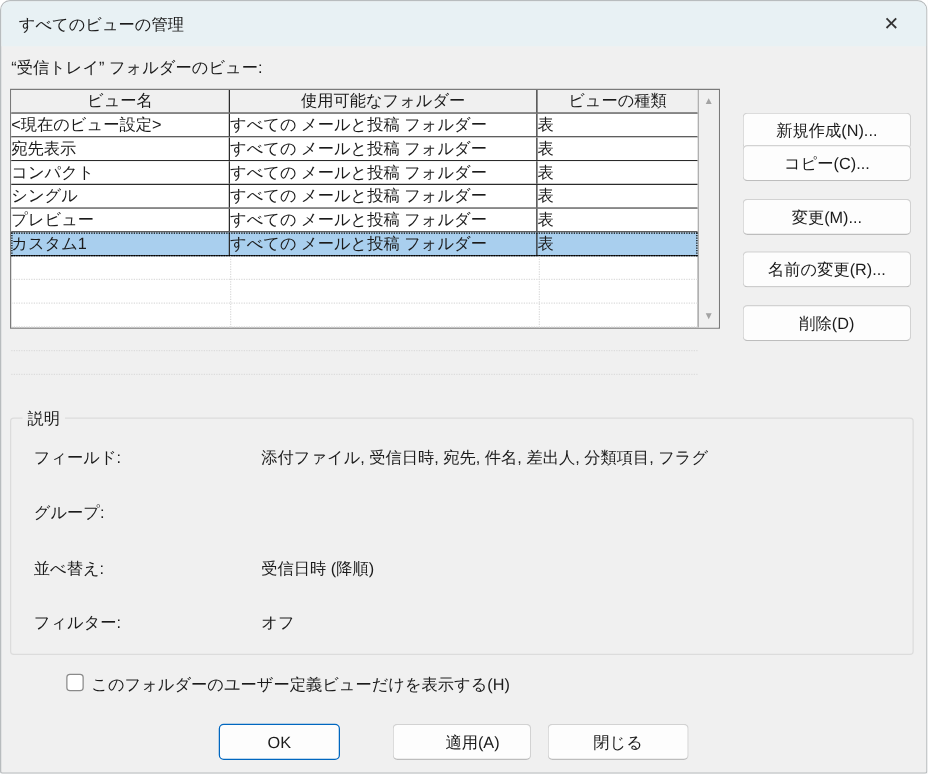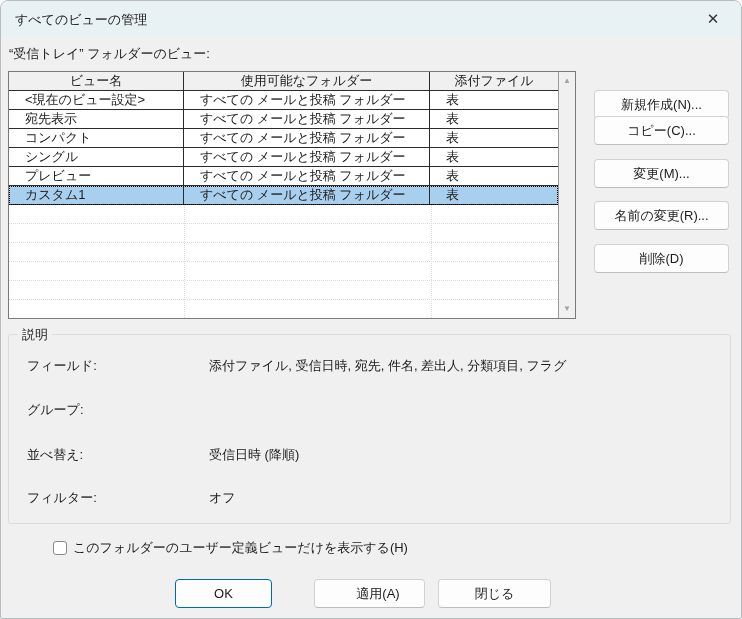--- a/index.html
+++ b/index.html
@@ -16,35 +16,35 @@
   .close-btn{
     position:absolute;right:6px;top:2px;width:44px;height:31px;
     background:transparent;border:none;font-size:15px;color:#333;
     display:flex;align-items:center;justify-content:center;cursor:default;
     font-family:"Liberation Sans",sans-serif;
   }
   
   .caption{position:absolute;left:8px;top:44px;white-space:nowrap;}
   
   .listbox{
-    position:absolute;left:7px;top:70px;width:568px;height:248px;
+    position:absolute;left:7px;top:70px;width:568px;height:192px;
     background:#ffffff;border:1px solid #7a7a7a;display:flex;
   }
   .table{position:relative;width:549px;flex:0 0 549px;}
   .thead{display:flex;height:19px;background:#f0f0f0;border-bottom:1px solid #2b2b2b;}
   .th{
     display:flex;align-items:center;justify-content:center;
     border-right:1px solid #2b2b2b;height:100%;overflow:hidden;white-space:nowrap;
   }
   .c1{width:175px;flex:0 0 175px;}
   .c2{width:246px;flex:0 0 246px;}
   .c3{width:128px;flex:1;}
   .tr{display:flex;height:19px;background:#ffffff;border-bottom:1px solid #2b2b2b;}
   .td{
-    display:flex;align-items:center;padding-left:16px;
+    display:flex;align-items:center;padding-left:0;
     border-right:1px solid #2b2b2b;height:100%;overflow:hidden;white-space:nowrap;
   }
   .td.c3,.th.c3{border-right:none;}
   .tr.selected{background:#a9cfee;outline:1px dotted #000;outline-offset:-1px;}
   .tr.selected .td{border-right-color:#2b2b2b;}
   
   .ghost-row{height:19px;border-bottom:1px dotted #dcdcdc;}
   .ghost-v{position:absolute;top:133px;bottom:0;width:0;border-left:1px dotted #dcdcdc;}
   .ghost-v.v1{left:175px;}
   .ghost-v.v2{left:422px;}
@@ -67,21 +67,21 @@
     position:absolute;left:7px;top:333px;width:723px;height:190px;
     border:1px solid #dcdcdc;border-radius:3px;text-align:center;
   }
   .groupbox .legend{
     position:absolute;left:9px;top:-9px;background:#f0f0f0;padding:0 4px;white-space:nowrap;
   }
   .desc-row{position:absolute;left:0;width:100%;height:18px;}
   .desc-label{position:absolute;left:18px;white-space:nowrap;}
   .desc-value{position:absolute;left:200px;white-space:nowrap;}
   
-  .checkbox-row{position:absolute;left:8px;top:538px;display:flex;align-items:center;cursor:default;padding-left:44px;}
+  .checkbox-row{position:absolute;left:8px;top:538px;display:flex;align-items:flex-start;cursor:default;padding-left:44px;}
   .checkbox-box{
     width:14px;height:14px;background:#ffffff;border:1px solid #8a8a8a;
     border-radius:3px;margin-right:6px;flex:0 0 14px;
   }
   
   .footer-btn{
     position:absolute;top:578px;height:29px;
     background:#fdfdfd;border:1px solid #d2d2d2;border-bottom-color:#bdbdbd;
     border-radius:4px;font-size:13px;color:#1b1b1b;
     display:flex;align-items:center;justify-content:center;
@@ -104,21 +104,21 @@
     </button>
   </div>
 
   <div class="caption">“受信トレイ” フォルダーのビュー:</div>
 
   <div class="listbox">
     <div class="table">
       <div class="thead">
         <div class="th c1">ビュー名</div>
         <div class="th c2">使用可能なフォルダー</div>
-        <div class="th c3">添付ファイル</div>
+        <div class="th c3">ビューの種類</div>
       </div>
 
       <div class="tr">
         <div class="td c1">&lt;現在のビュー設定&gt;</div>
         <div class="td c2">すべての メールと投稿 フォルダー</div>
         <div class="td c3">表</div>
       </div>
       <div class="tr">
         <div class="td c1">宛先表示</div>
         <div class="td c2">すべての メールと投稿 フォルダー</div>

